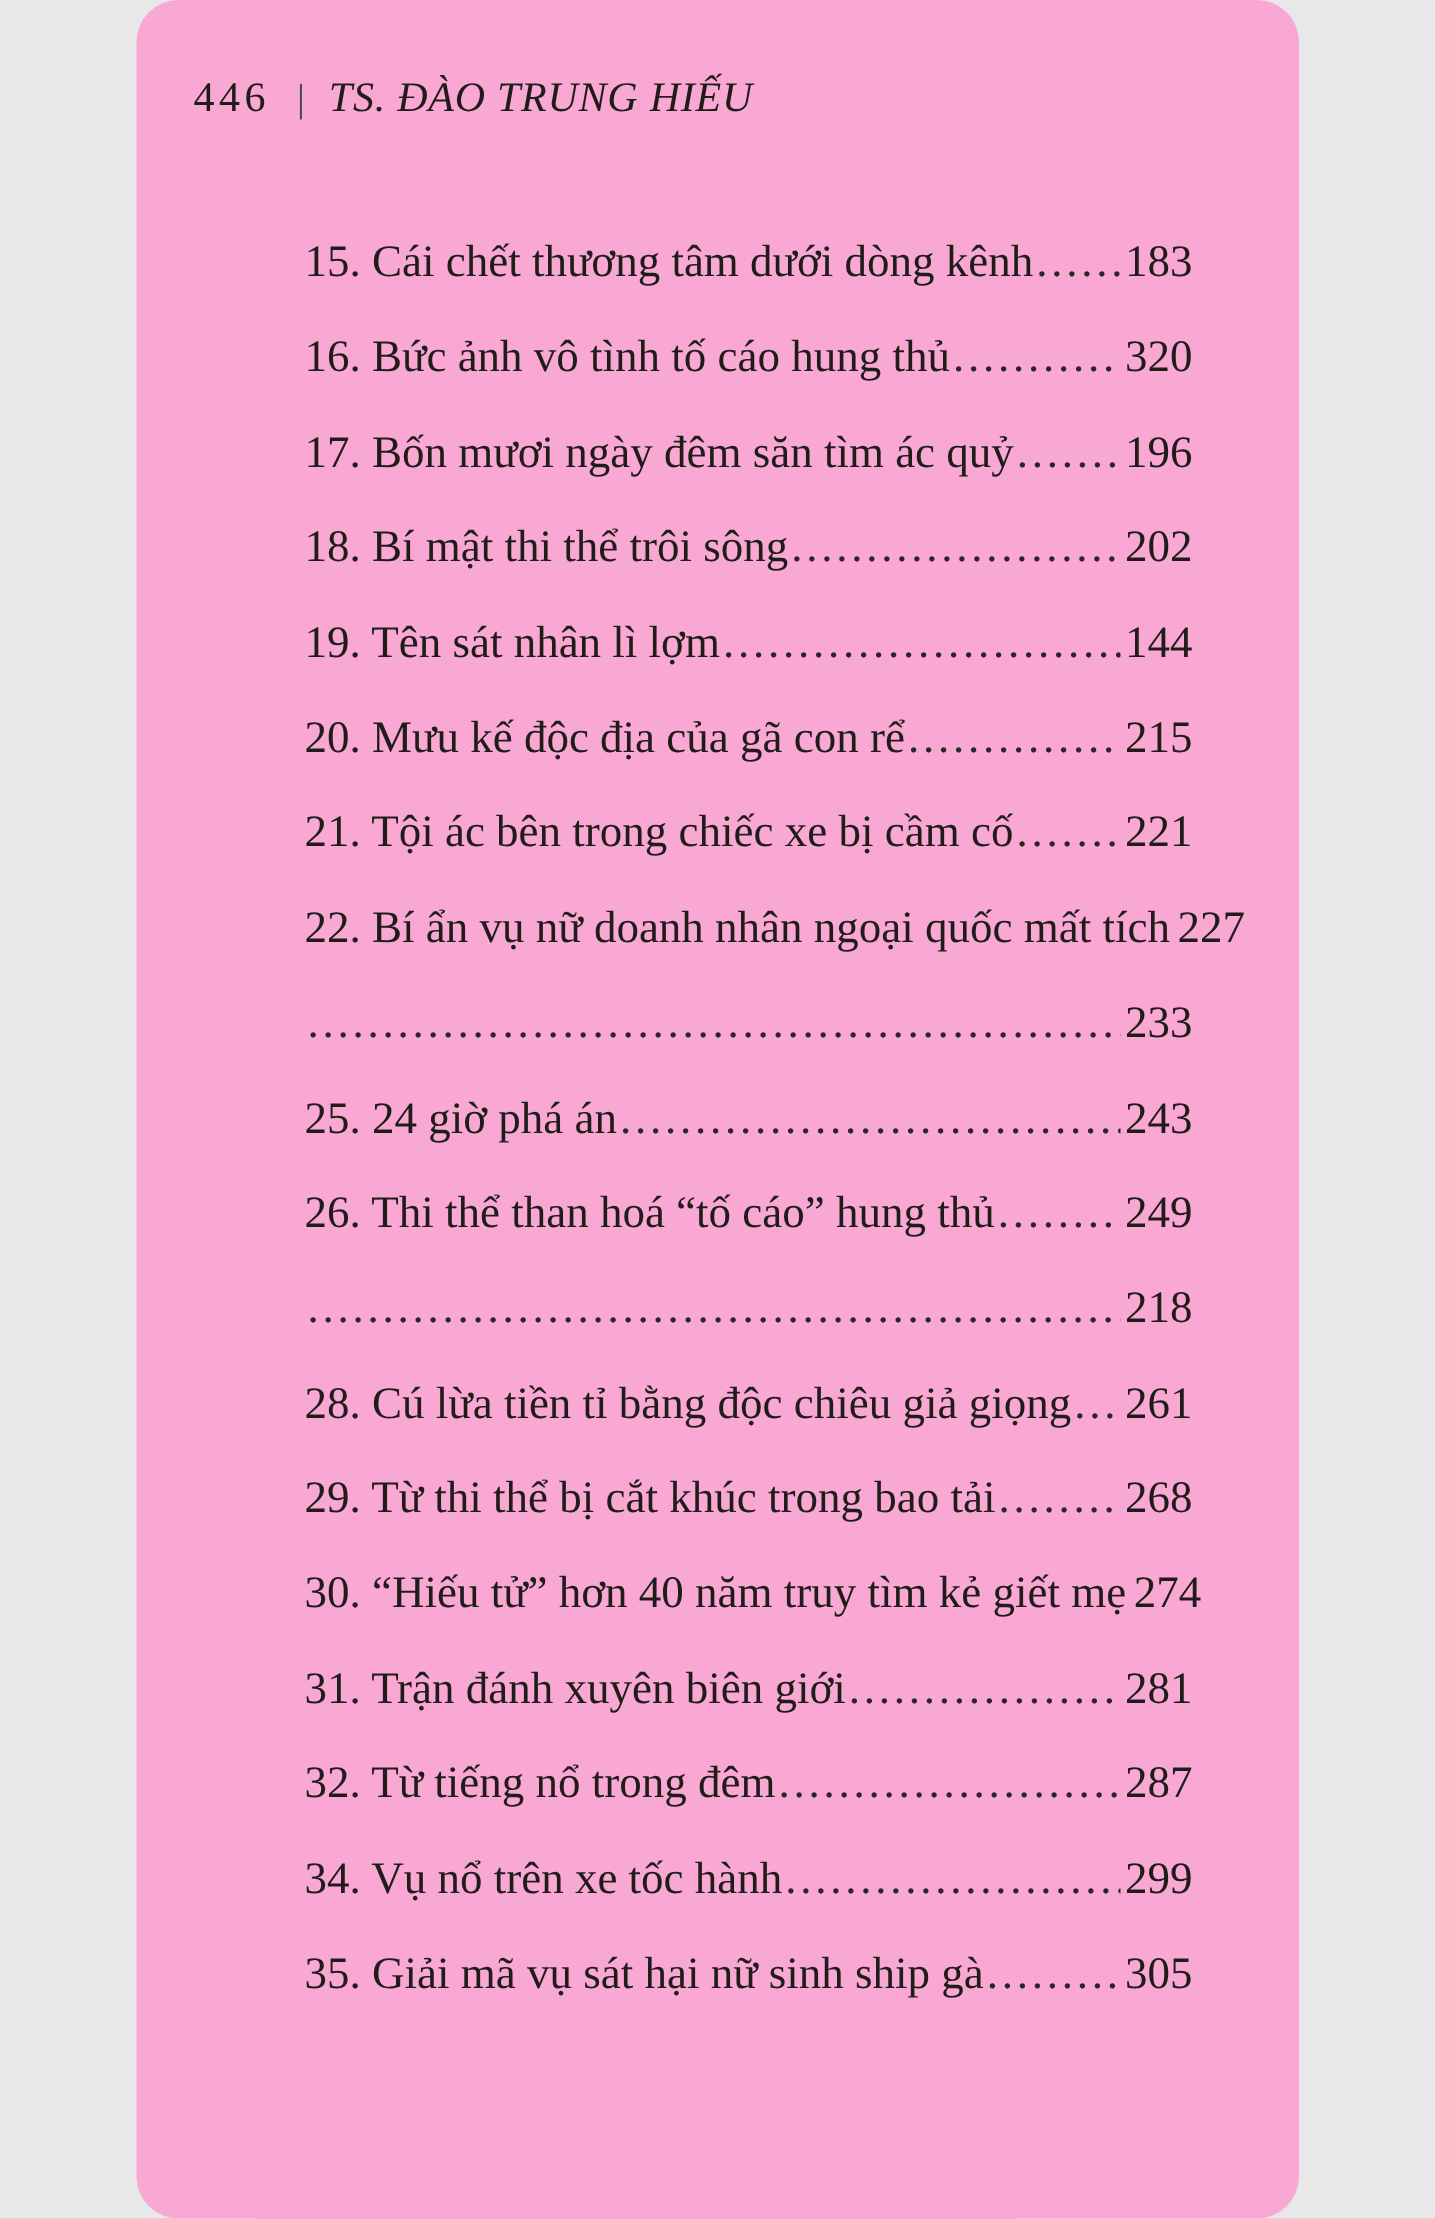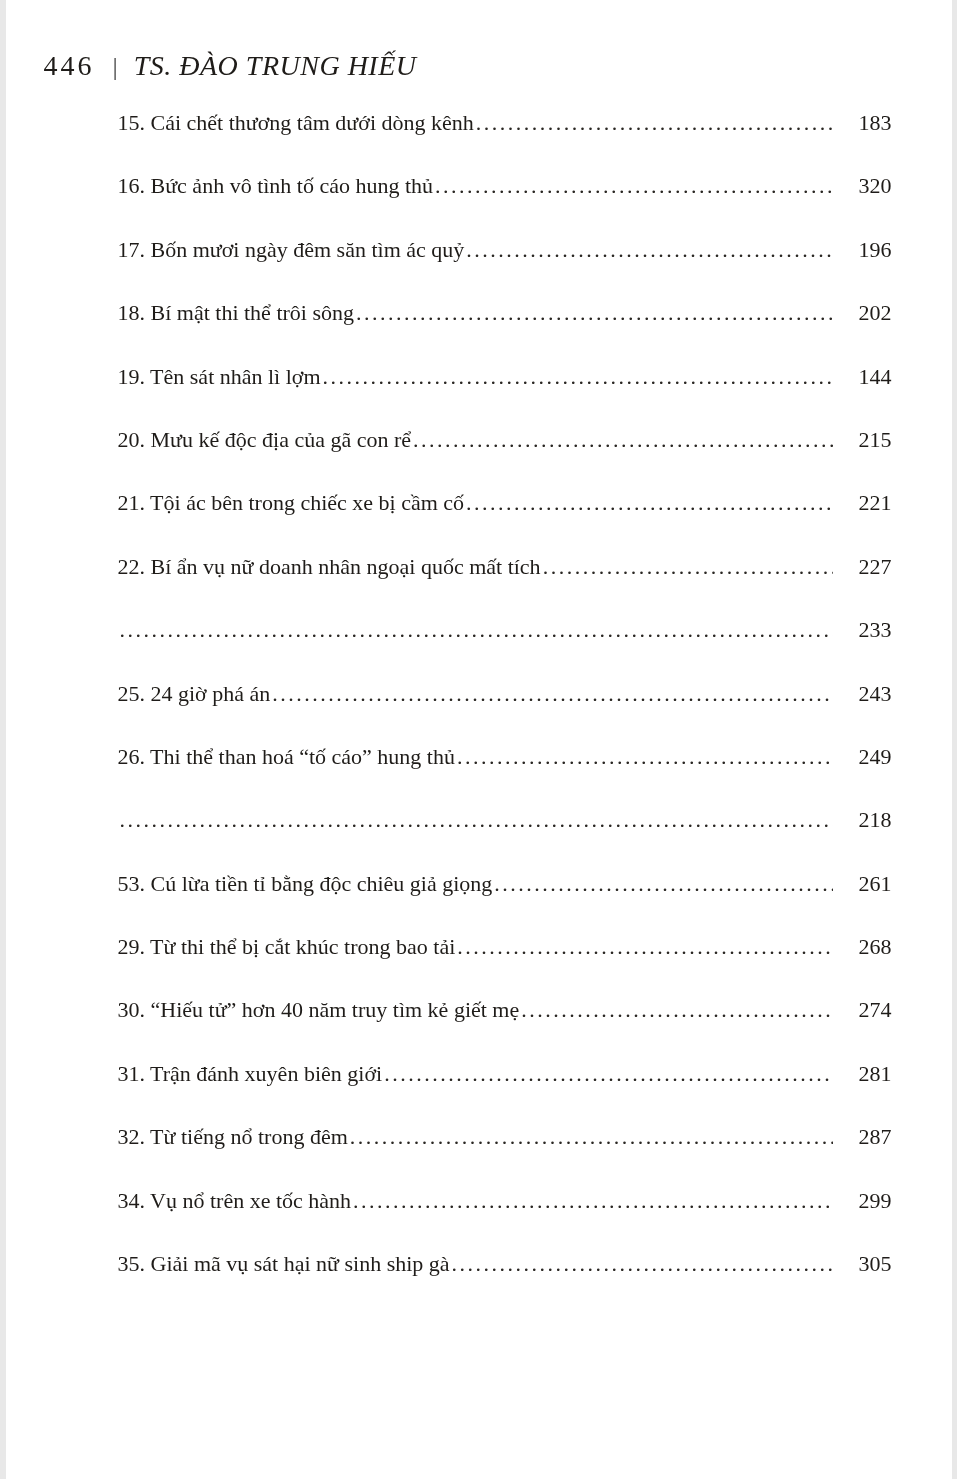--- a/index.html
+++ b/index.html
@@ -2,26 +2,27 @@
 <html><head>
 <meta charset="utf-8">
 <style>
   * { margin: 0; padding: 0; box-sizing: border-box; }
   body {
     font-family: "Liberation Serif", "DejaVu Serif", serif;
     background: #e8e8e8;
   }
   .page {
     position: relative;
-    width: 946px;
+    width: 775px;
     height: 1479px;
     margin: 0 auto;
-    background: #ffffff;
+    background: #f9a8d4;
     color: #1f1c19;
     overflow: hidden;
+    border-radius: 28px;
   }
   .header {
     position: absolute;
     top: 50px;
     left: 38px;
     display: flex;
     align-items: baseline;
     font-size: 28px;
   }
   .folio {
@@ -39,41 +40,41 @@
   .toc {
     position: absolute;
     top: 110px;
     left: 112px;
     right: 60px;
   }
   .entry {
     display: flex;
     align-items: baseline;
     height: 63.4px;
-    font-size: 22px;
+    font-size: 30px;
     white-space: nowrap;
   }
   .title {
     flex: 0 0 auto;
   }
   .dots {
     flex: 1 1 auto;
     overflow: hidden;
     white-space: nowrap;
     margin: 0 3px 0 2px;
   }
   .dots::after {
     content: "...........................................................................................................................................................";
     letter-spacing: 2.5px;
     color: #2a2723;
   }
   .pageno {
     flex: 0 0 auto;
     min-width: 56px;
-    text-align: right;
+    margin-top: 48px;
   }
 </style>
 </head>
 <body>
 
 <div class="page">
 
   <header class="header">
     <span class="folio">446</span>
     <span class="sep">|</span>
@@ -146,21 +147,21 @@
       <span class="dots"></span>
       <span class="pageno">249</span>
     </div>
 
     <div class="entry">
       <span class="dots"></span>
       <span class="pageno">218</span>
     </div>
 
     <div class="entry">
-      <span class="title">53. Cú lừa tiền tỉ bằng độc chiêu giả giọng</span>
+      <span class="title">28. Cú lừa tiền tỉ bằng độc chiêu giả giọng</span>
       <span class="dots"></span>
       <span class="pageno">261</span>
     </div>
 
     <div class="entry">
       <span class="title">29. Từ thi thể bị cắt khúc trong bao tải</span>
       <span class="dots"></span>
       <span class="pageno">268</span>
     </div>
 

